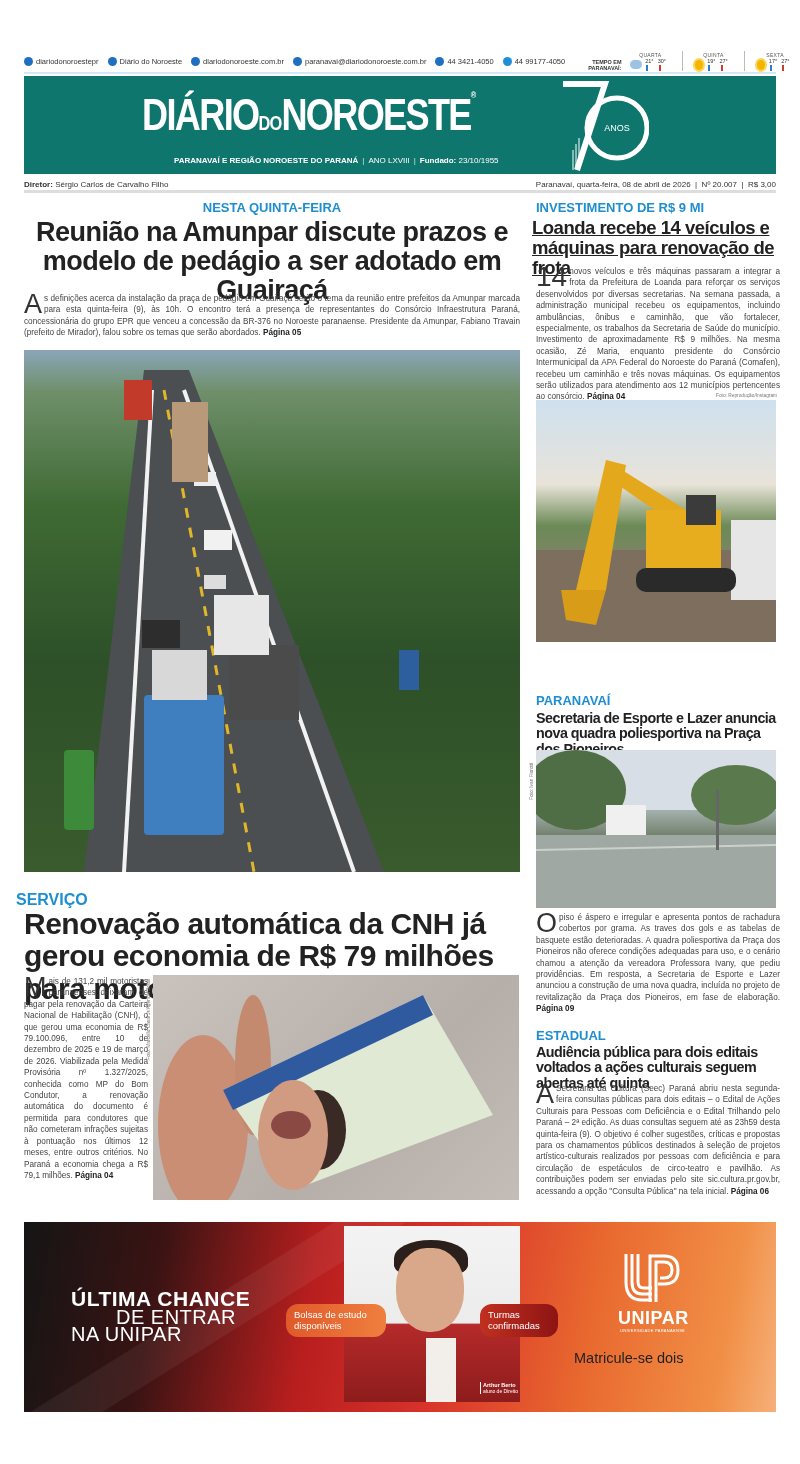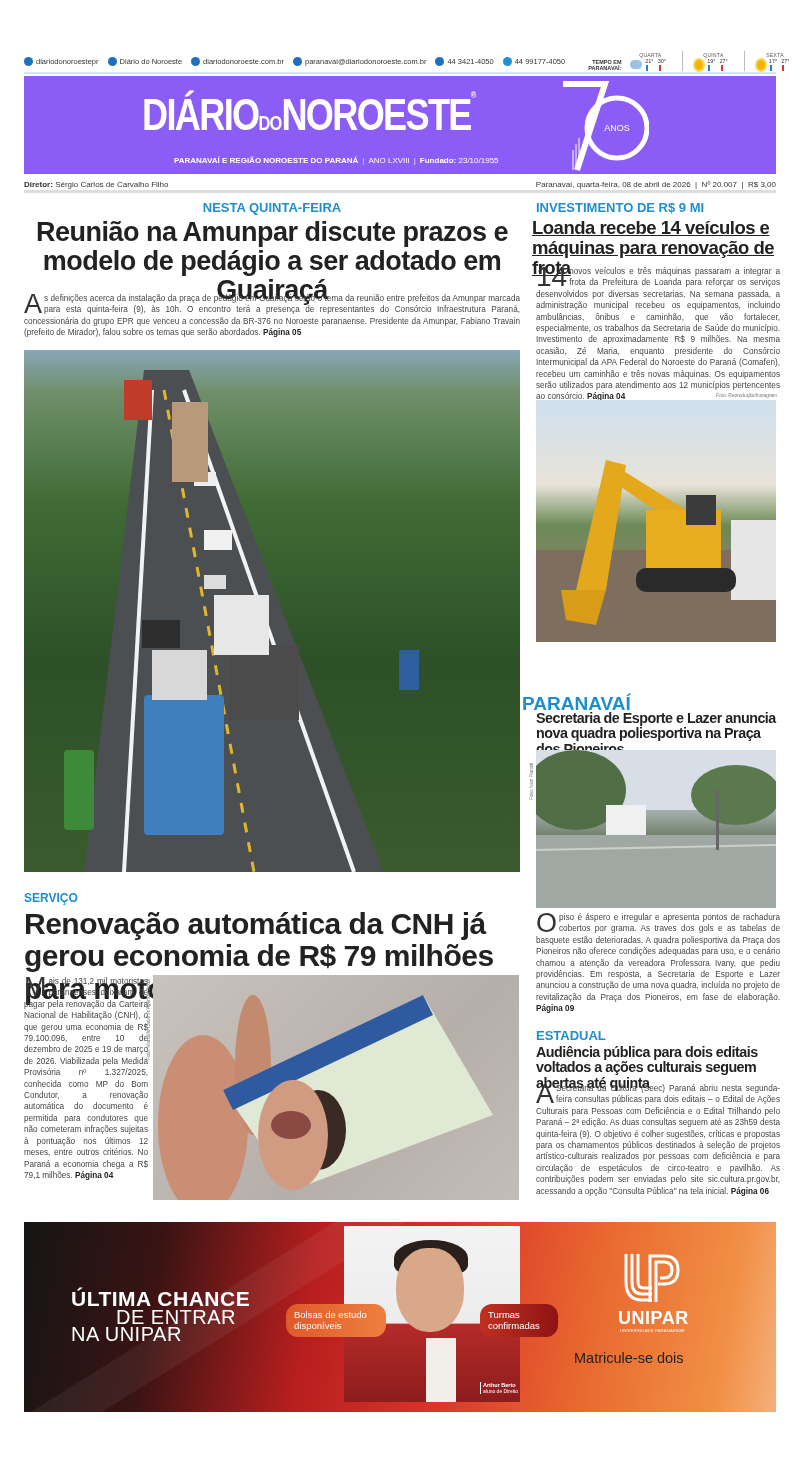--- a/index.html
+++ b/index.html
@@ -17,21 +17,21 @@
   .weather .day { display: flex; flex-direction: column; align-items: center; margin: 0 6px; }
   .weather .dname { font-size: 5px; color: #555; letter-spacing: .3px; }
   .weather .temps { display: flex; align-items: center; font-size: 5.5px; }
   .weather .sun { width: 10px; height: 10px; border-radius: 50%; background: #f4b400; box-shadow: 0 0 0 2px #fbd65a; margin-right: 4px; }
   .weather .cloud { width: 14px; height: 9px; border-radius: 6px; background: #9cc3e6; margin-right: 3px; }
   .weather .t { margin-right: 3px; }
   .weather .t b { display: inline-block; width: 2px; height: 6px; margin-left: 1px; vertical-align: middle; }
   .topline { position: absolute; left: 24px; top: 72px; width: 752px; height: 2px; background: #cfe9f7; }
 
   
-  .masthead { position: absolute; left: 24px; top: 76px; width: 752px; height: 98px; background: #8b5cf6; }
+  .masthead { position: absolute; left: 24px; top: 76px; width: 752px; height: 98px; background: #0f766e; }
   .logo { position: absolute; left: 118px; top: 14px; color: #fff; font-family: "Liberation Sans", sans-serif; font-weight: bold; font-size: 44px; letter-spacing: -2px; transform: scaleX(0.82); transform-origin: left top; white-space: nowrap; }
   .logo small { font-size: 20px; letter-spacing: -1px; }
   .logo sup { font-size: 9px; vertical-align: top; }
   .seventy { position: absolute; left: 535px; top: 2px; width: 90px; height: 96px; }
   .tagline { position: absolute; left: 150px; top: 80px; color: #fff; font-size: 8px; white-space: nowrap; }
   .tagline b { font-weight: bold; text-align: center; }
   .tagline .pipe { opacity: .8; margin: 0 4px; }
 
   .dateline { position: absolute; left: 24px; top: 180px; width: 752px; height: 12px; font-size: 8px; color: #333; display: flex; justify-content: space-between; gap: 35px; }
   .dateline b { font-weight: bold; }
@@ -52,30 +52,30 @@
   .a1-head { position: absolute; left: 24px; top: 218px; width: 496px; text-align: center; font-size: 27px; }
   .a1-body { position: absolute; left: 24px; top: 293px; width: 496px; }
   .a1-photo { left: 24px; top: 350px; width: 496px; height: 522px; background: linear-gradient(180deg, #8aa6b8 0%, #6f8f6a 8%, #3f6a34 30%, #2d5028 60%, #3a5b2d 100%); }
 
   
   .a2-kicker { position: absolute; left: 536px; top: 200px; font-size: 13px; }
   .a2-head { position: absolute; left: 532px; top: 218px; width: 244px; font-size: 18.5px; text-decoration: underline; }
   .a2-body { position: absolute; left: 536px; top: 266px; width: 244px; }
   .a2-photo { left: 536px; top: 400px; width: 240px; height: 242px; background: linear-gradient(180deg, #cfe0ef 0%, #e8e3d8 35%, #6c8a56 52%, #8b8270 75%, #7b6d5e 100%); }
 
-  .a3-kicker { position: absolute; left: 522px; top: 693px; font-size: 19px; }
+  .a3-kicker { position: absolute; left: 536px; top: 693px; font-size: 13px; }
   .a3-head { position: absolute; left: 536px; top: 711px; width: 244px; font-size: 14.3px; }
   .a3-photo { left: 536px; top: 750px; width: 240px; height: 158px; background: linear-gradient(180deg, #d6dde4 0%, #bfc9cf 30%, #6f7e6a 55%, #9aa6a0 70%, #8d9593 100%); }
   .a3-body { position: absolute; left: 536px; top: 912px; width: 244px; }
 
   .a4-kicker { position: absolute; left: 536px; top: 1028px; font-size: 13px; }
   .a4-head { position: absolute; left: 536px; top: 1045px; width: 244px; font-size: 14.3px; }
   .a4-body { position: absolute; left: 536px; top: 1083px; width: 244px; }
 
-  .a5-kicker { position: absolute; left: 24px; top: 891px; font-size: 12px; }
+  .a5-kicker { position: absolute; left: 16px; top: 891px; font-size: 16px; }
   .a5-head { position: absolute; left: 24px; top: 908px; width: 496px; font-size: 30px; }
   .a5-body { position: absolute; left: 24px; top: 976px; width: 124px; text-align: justify; }
   .a5-photo { left: 153px; top: 975px; width: 366px; height: 225px; background: linear-gradient(135deg, #c9c2bd 0%, #b6aea9 60%, #c3bcb7 100%); }
 
   
   .ad { position: absolute; left: 24px; top: 1222px; width: 752px; height: 190px; overflow: hidden;
         background: linear-gradient(100deg, #151515 0%, #3a1313 18%, #b71e1e 38%, #d8322a 55%, #e96a2f 75%, #f18f46 92%, #f6b07a 100%); }
   .ad .stripe { position: absolute; left: -40px; top: 60px; width: 520px; height: 38px; background: rgba(255,255,255,0.06); transform: rotate(-32deg); }
   .ad-l1 { position: absolute; left: 47px; top: 65px; color: #fff; font-weight: bold; font-size: 21px; letter-spacing: .5px; white-space: nowrap; }
   .ad-l2 { position: absolute; left: 92px; top: 84px; color: #fff; font-size: 20px; letter-spacing: .5px; white-space: nowrap; }

